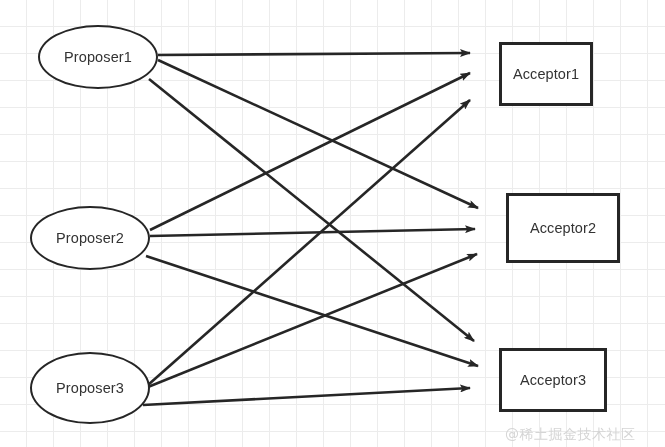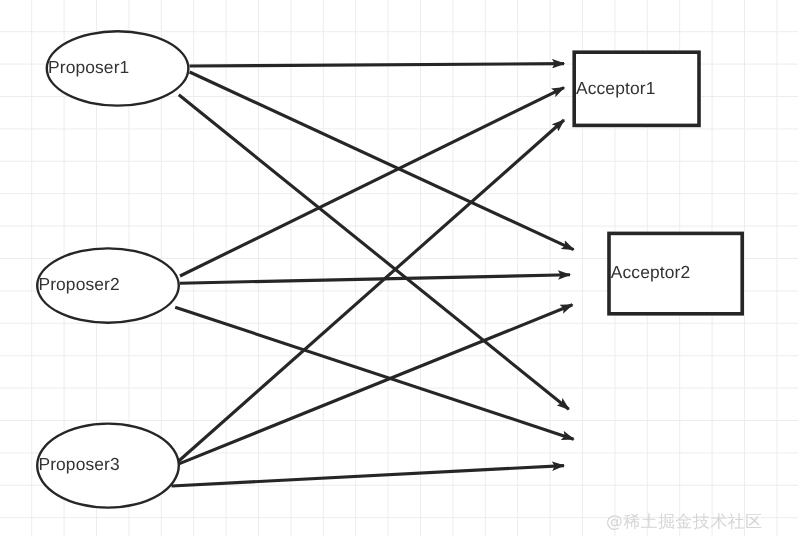--- a/index.html
+++ b/index.html
@@ -24,20 +24,21 @@
     position: absolute;
     left: 0;
     top: 0;
     width: 665px;
     height: 447px;
   }
   .node {
     position: absolute;
     display: flex;
     align-items: center;
+    justify-content: center;
     box-sizing: border-box;
     background: #ffffff;
     color: #333333;
     font-size: 14.5px;
     font-weight: 400;
     letter-spacing: 0.1px;
     white-space: nowrap;
   }
   .proposer {
     border: 2.6px solid #262626;
@@ -82,22 +83,25 @@
 
   <div class="node proposer" style="left: 38px; top: 25px; width: 120px; height: 64px;">
     <span>Proposer1</span>
   </div>
   <div class="node proposer" style="left: 30px; top: 206px; width: 120px; height: 64px;">
     <span>Proposer2</span>
   </div>
   <div class="node proposer" style="left: 30px; top: 352px; width: 120px; height: 72px;">
     <span>Proposer3</span>
   </div>
-  <div class="node acceptor" style="left: 477px; top: 42px; width: 107px; height: 64px;">
+  <div class="node acceptor" style="left: 499px; top: 42px; width: 94px; height: 64px;">
     <span>Acceptor1</span>
   </div>
   <div class="node acceptor" style="left: 506px; top: 193px; width: 114px; height: 70px;">
     <span>Acceptor2</span>
+  </div>
+  <div class="node acceptor" style="left: 499px; top: 348px; width: 108px; height: 64px;">
+    <span>Acceptor3</span>
   </div>
 
   <div id="watermark" style="left: 505px; top: 414px; color: rgb(213, 213, 213);">@稀土掘金技术社区</div>
 
 </div>
 
 </body></html>

